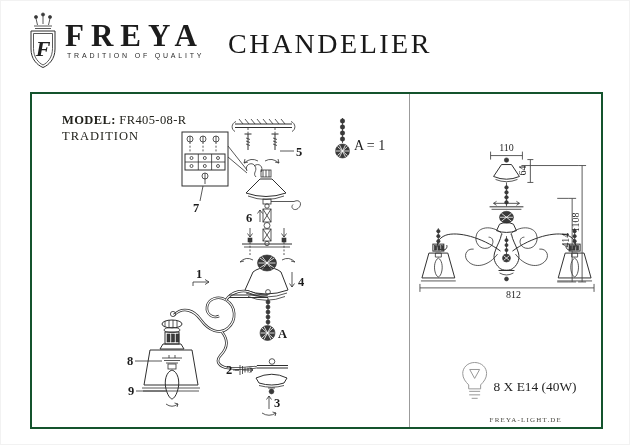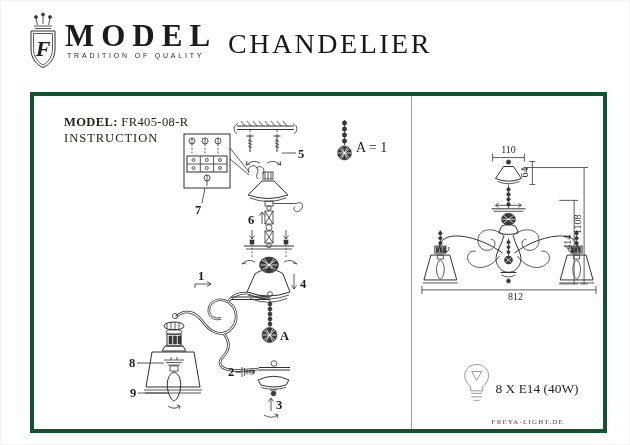--- a/index.html
+++ b/index.html
@@ -9,21 +9,21 @@
   
   #logo{position:absolute;left:23px;top:11px;width:40px;height:58px;}
   #brand{position:absolute;left:65px;top:18px;font-size:31px;font-weight:700;
          letter-spacing:7px;color:#1c1c1c;}
   #tagline{position:absolute;left:67px;top:52px;font-size:7px;letter-spacing:2.8px;
            color:#2a2a2a;font-family:"Liberation Sans",sans-serif;}
   #title{position:absolute;left:228px;top:28px;font-size:28px;font-weight:400;
          letter-spacing:2.5px;color:#191919;}
   
   #sheet{position:absolute;left:30px;top:92px;width:569px;height:333px;
-         border:4px solid #14532d;}
+         border:2px solid #14532d;}
   #divider{position:absolute;left:377px;top:0;width:1px;height:100%;background:#9b9b9b;}
   #leftPanel{position:absolute;left:0;top:0;width:377px;height:333px;}
   #rightPanel{position:absolute;left:378px;top:8px;width:191px;height:333px;}
   #modelBlock{position:absolute;left:30px;top:18px;font-size:12.5px;color:#23231d;
               line-height:16px;letter-spacing:.4px;}
   #modelBlock b{font-weight:700;}
   svg{position:absolute;left:0;top:0;}
   svg text{font-family:"Liberation Serif",serif;}
   .ln{stroke:#2f2f2f;fill:none;stroke-width:1;}
   .lt{stroke:#2f2f2f;fill:none;stroke-width:.8;}
@@ -47,32 +47,32 @@
     <circle cx="13" cy="6" r="1.6" class="dk"></circle>
     <circle cx="20" cy="3.5" r="1.6" class="dk"></circle>
     <circle cx="27" cy="6" r="1.6" class="dk"></circle>
     <path class="lt" d="M13,7.5 L14.5,14 M20,5 L20,13 M27,7.5 L25.5,14"></path>
     <path class="lt" d="M11,15 L29,15 M12,17.5 L28,17.5"></path>
 
     <path class="ln" d="M8,20 H32 V38 C32,48 26,54 20,56.5 C14,54 8,48 8,38 Z"></path>
     <path class="lt" d="M10.5,22.5 H29.5 V37.5 C29.5,46.5 24.5,51.8 20,54 C15.5,51.8 10.5,46.5 10.5,37.5 Z"></path>
     <text x="20" y="45" text-anchor="middle" font-size="22" font-style="italic" font-weight="700" fill="#202020">F</text>
   </svg>
-  <div id="brand">MODEL</div>
+  <div id="brand">FREYA</div>
   <div id="tagline">TRADITION OF QUALITY</div>
   <div id="title">CHANDELIER</div>
 
   <div id="sheet">
     <div id="divider"></div>
 
     <div id="leftPanel">
       <div id="modelBlock">
         <div><b>MODEL:</b>
           <span>FR405-08-R</span></div>
-        <div style="letter-spacing:1px;">INSTRUCTION</div>
+        <div style="letter-spacing:1px;">TRADITION</div>
       </div>
 
       <svg width="377" height="333" viewBox="0 0 377 333">
 
         <g>
           <path class="lt" d="M207,25 l4,5 M213,25 l4,5 M219,25 l4,5 M225,25 l4,5 M231,25 l4,5 M237,25 l4,5 M243,25 l4,5 M249,25 l4,5"></path>
           <path class="ln" d="M203,30 H260 M203,33.5 H260"></path>
           <path class="lt" d="M204,27.5 c-5,2 -5,8 -1,10 M259,27.5 c5,2 5,8 1,10"></path>
         </g>
 

